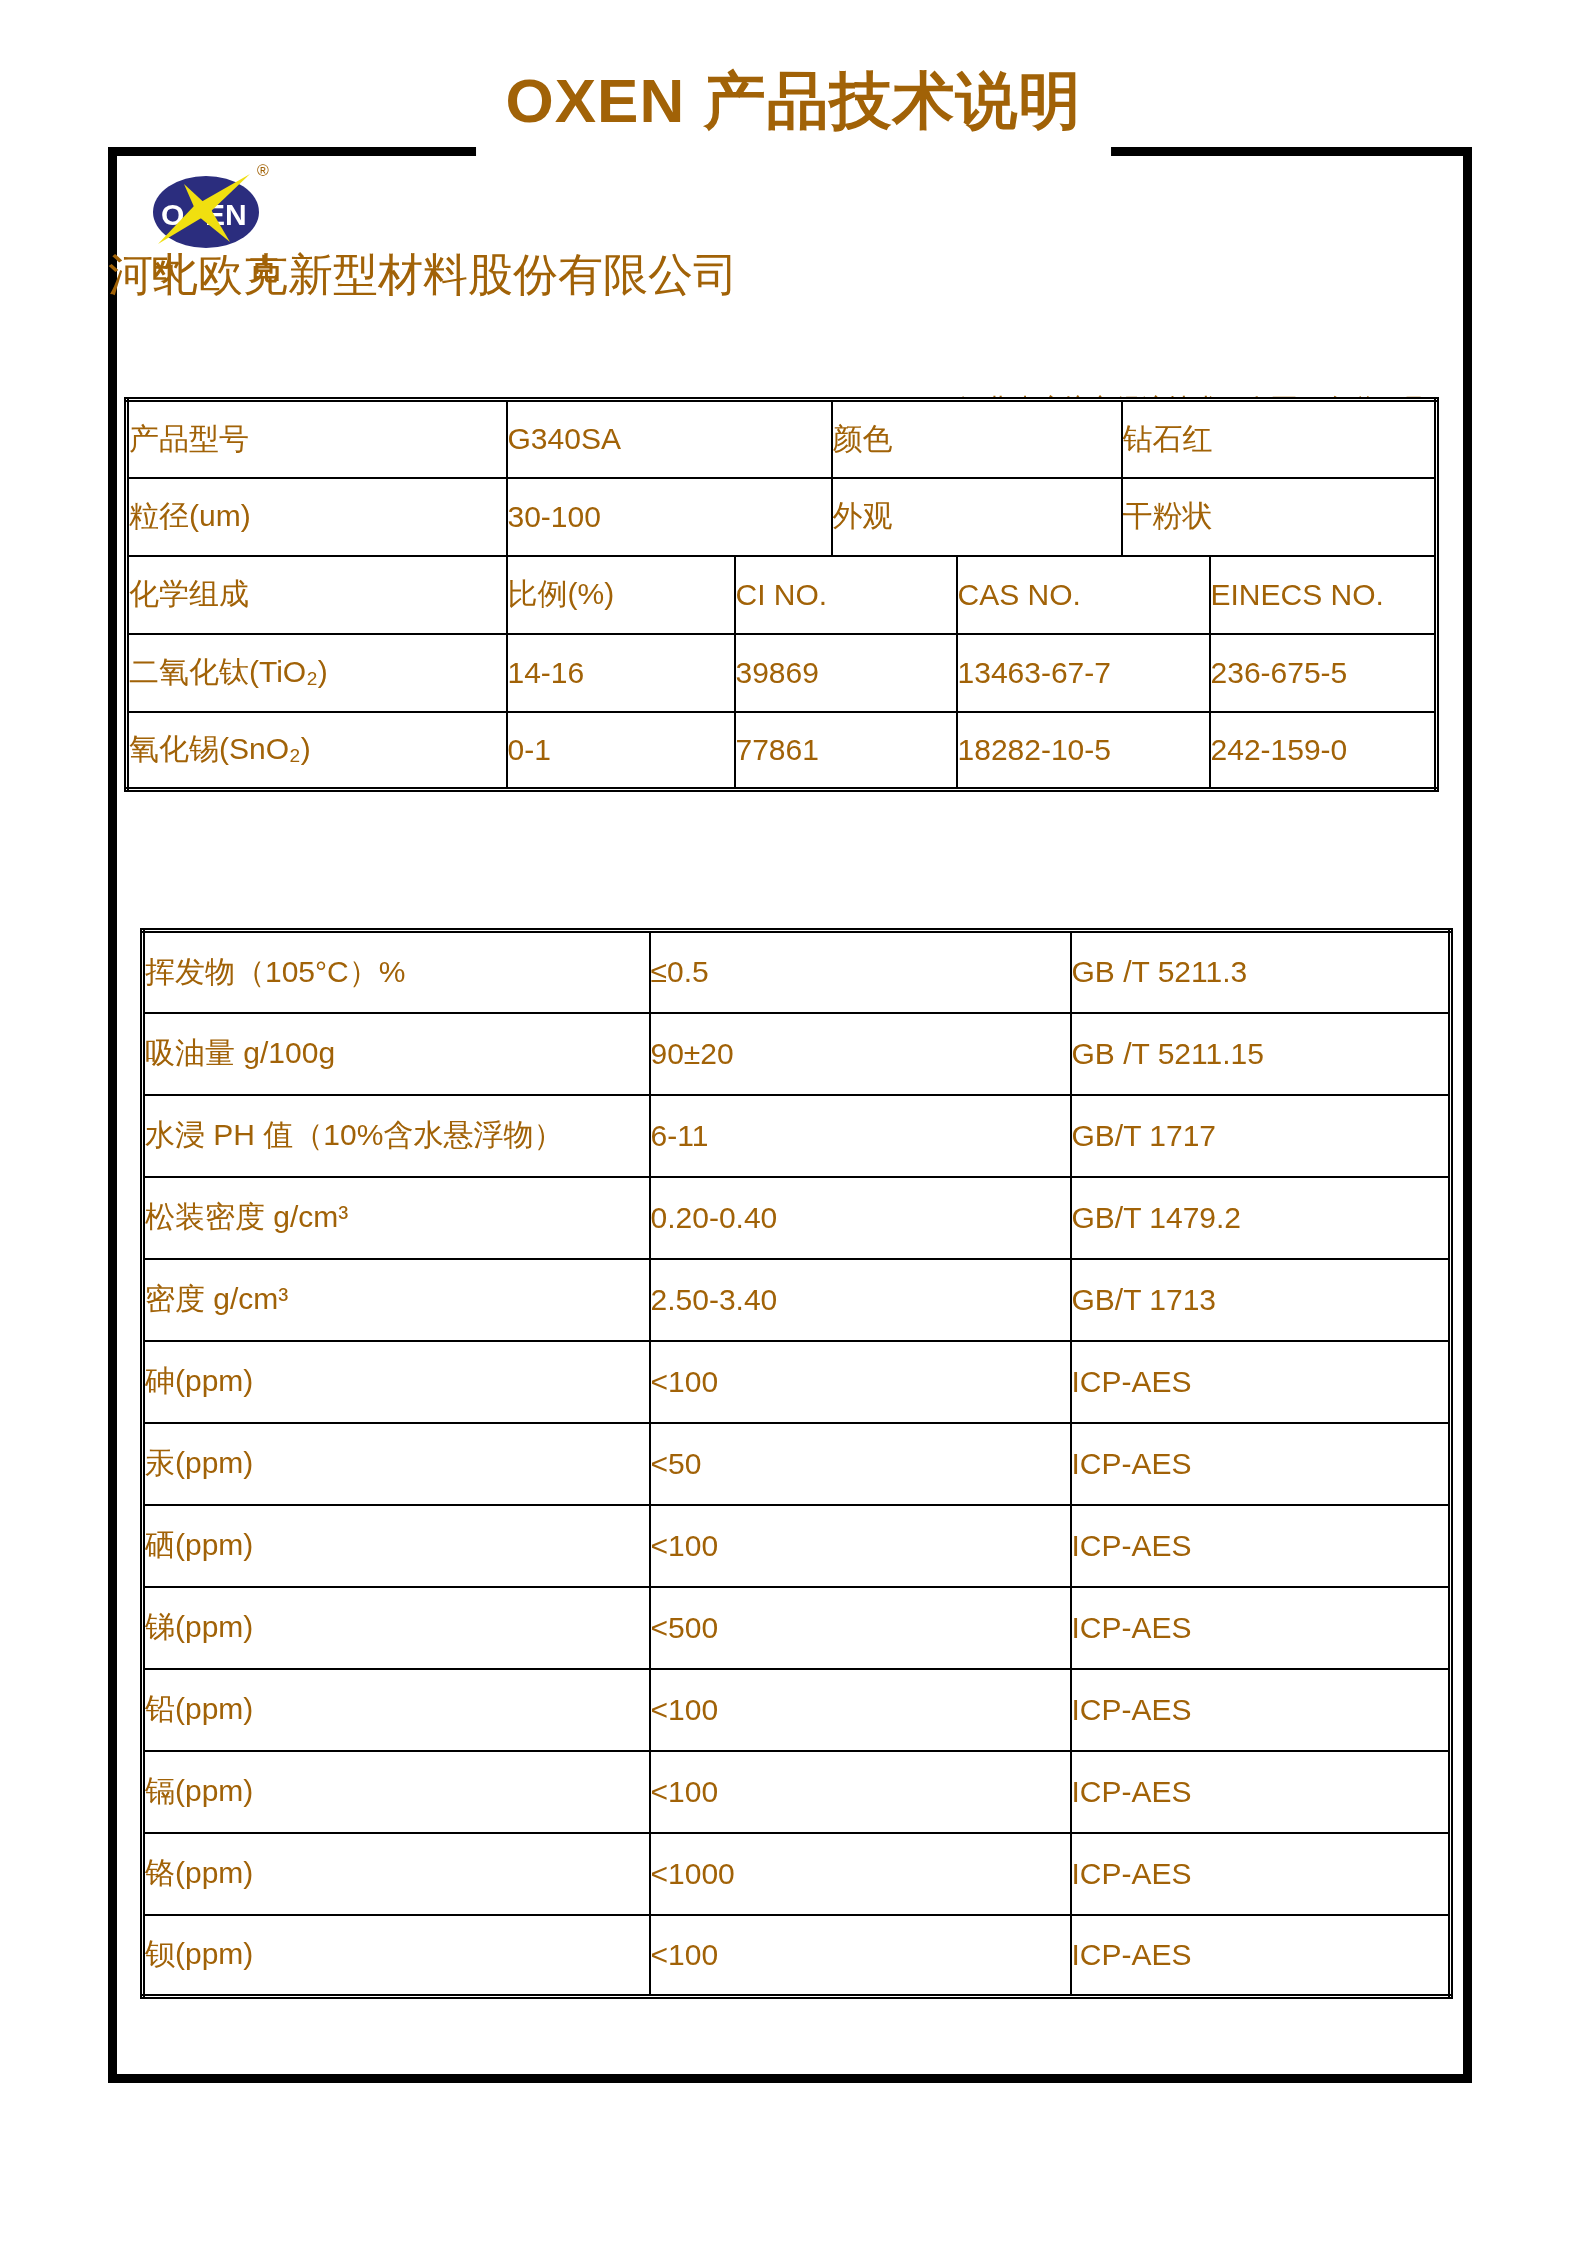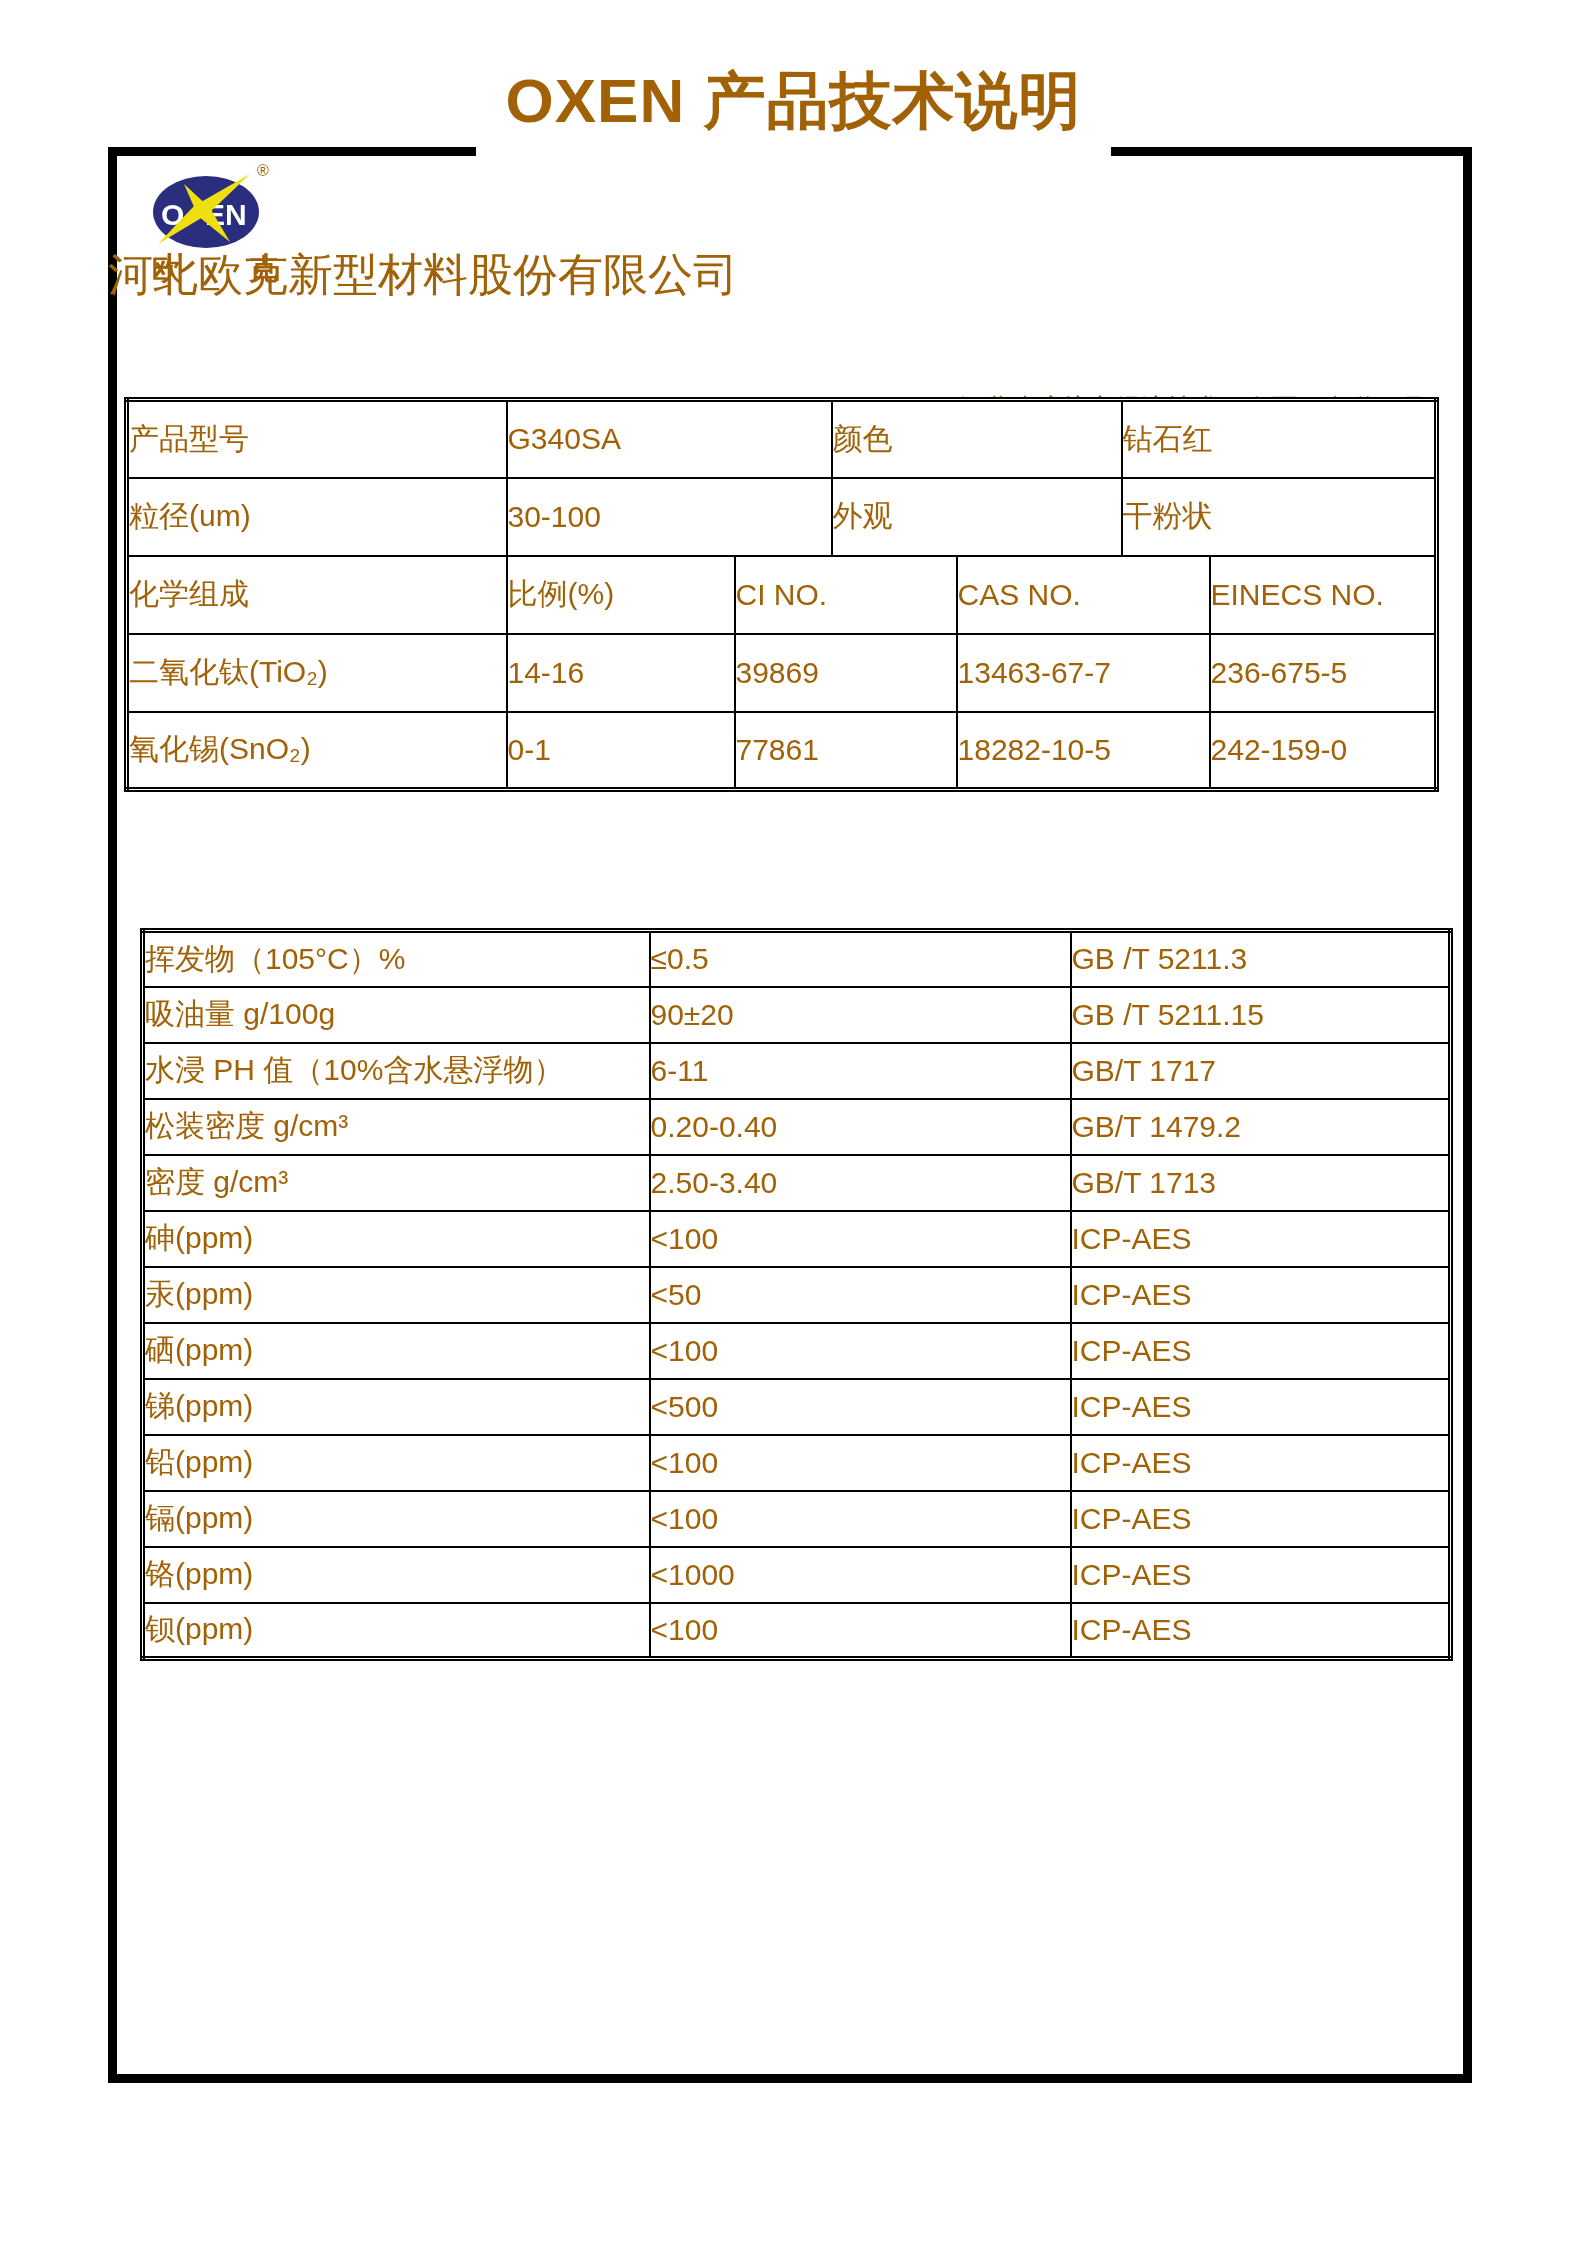--- a/index.html
+++ b/index.html
@@ -39,21 +39,21 @@
     position:absolute; border-collapse:collapse; table-layout:fixed;
     border:5px double #000; z-index:2; background:#fff;
   }
   table.doc td {
     border:2px solid #000; font-size:30px; vertical-align:middle;
     overflow:hidden; white-space:nowrap; padding:0;
   }
   .t1 { left:124px; top:397px; width:1310px; }
   .t1 tr { height:78px; }
   .t2 { left:140px; top:928px; width:1308px; }
-  .t2 tr { height:56px; }
+  .t2 tr { height:82px; }
   td.al { text-align:left; padding-left:22px; }
   td.ac { text-align:left; }
 </style>
 </head>
 <body>
 
 <div class="page">
 
   <div class="frame"></div>
 

